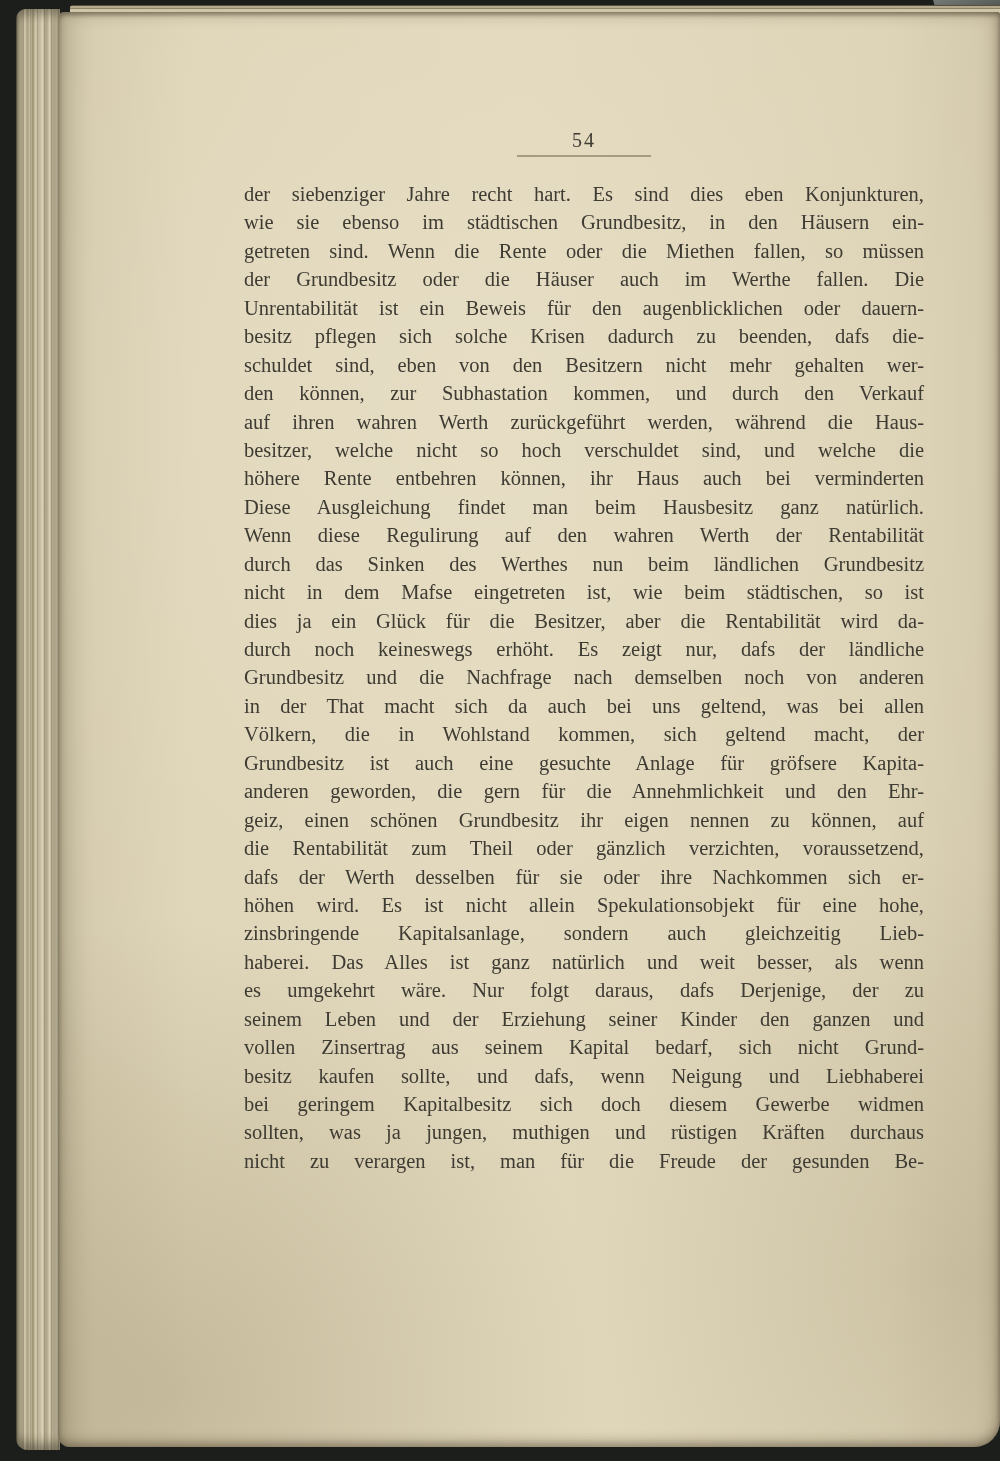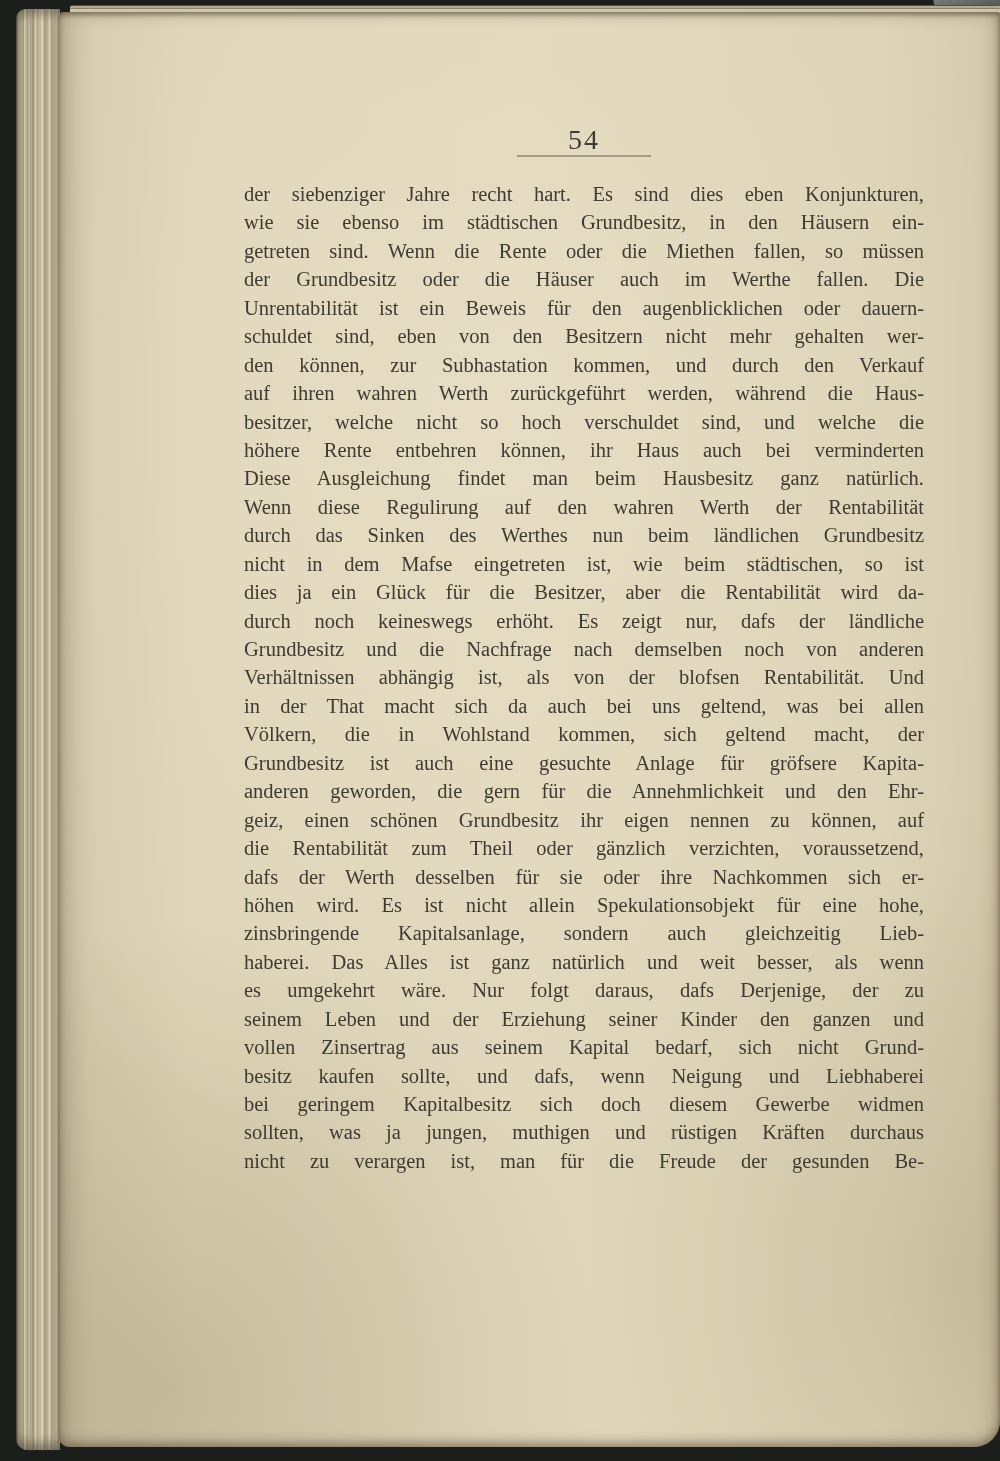--- a/index.html
+++ b/index.html
@@ -86,21 +86,21 @@
   
   .page-number-block {
     position: absolute;
     left: 244px;
     top: 128px;
     width: 680px;
     text-align: center;
     color: #3e3b33;
   }
   .page-number {
-    font-size: 28px;
+    font-size: 20px;
     line-height: 24px;
     letter-spacing: 2px;
   }
   .page-number-rule {
     width: 134px;
     height: 2px;
     margin: 3px auto 0;
     background: #8a8166;
     opacity: 0.7;
   }
@@ -139,33 +139,33 @@
     <div class="page-number">54</div>
     <div class="page-number-rule"></div>
   </div>
 
   <div class="text-block">
       <div class="text-line">der siebenziger Jahre recht hart. Es sind dies eben Konjunkturen,</div>
       <div class="text-line">wie sie ebenso im städtischen Grundbesitz, in den Häusern ein-</div>
       <div class="text-line">getreten sind. Wenn die Rente oder die Miethen fallen, so müssen</div>
       <div class="text-line">der Grundbesitz oder die Häuser auch im Werthe fallen. Die</div>
       <div class="text-line">Unrentabilität ist ein Beweis für den augenblicklichen oder dauern-</div>
+      <div class="text-line">besitz pflegen sich solche Krisen dadurch zu beenden, dafs die-</div>
       <div class="text-line">schuldet sind, eben von den Besitzern nicht mehr gehalten wer-</div>
       <div class="text-line">den können, zur Subhastation kommen, und durch den Verkauf</div>
       <div class="text-line">auf ihren wahren Werth zurückgeführt werden, während die Haus-</div>
       <div class="text-line">besitzer, welche nicht so hoch verschuldet sind, und welche die</div>
       <div class="text-line">höhere Rente entbehren können, ihr Haus auch bei verminderten</div>
       <div class="text-line">Diese Ausgleichung findet man beim Hausbesitz ganz natürlich.</div>
       <div class="text-line">Wenn diese Regulirung auf den wahren Werth der Rentabilität</div>
       <div class="text-line">durch das Sinken des Werthes nun beim ländlichen Grundbesitz</div>
       <div class="text-line">nicht in dem Mafse eingetreten ist, wie beim städtischen, so ist</div>
       <div class="text-line">dies ja ein Glück für die Besitzer, aber die Rentabilität wird da-</div>
       <div class="text-line">durch noch keineswegs erhöht. Es zeigt nur, dafs der ländliche</div>
       <div class="text-line">Grundbesitz und die Nachfrage nach demselben noch von anderen</div>
-      <div class="text-line">Verhältnissen abhängig ist, als von der blofsen Rentabilität. Und</div>
       <div class="text-line">in der That macht sich da auch bei uns geltend, was bei allen</div>
       <div class="text-line">Völkern, die in Wohlstand kommen, sich geltend macht, der</div>
       <div class="text-line">Grundbesitz ist auch eine gesuchte Anlage für gröfsere Kapita-</div>
       <div class="text-line">anderen geworden, die gern für die Annehmlichkeit und den Ehr-</div>
       <div class="text-line">geiz, einen schönen Grundbesitz ihr eigen nennen zu können, auf</div>
       <div class="text-line">die Rentabilität zum Theil oder gänzlich verzichten, voraussetzend,</div>
       <div class="text-line">dafs der Werth desselben für sie oder ihre Nachkommen sich er-</div>
       <div class="text-line">höhen wird. Es ist nicht allein Spekulationsobjekt für eine hohe,</div>
       <div class="text-line">zinsbringende Kapitalsanlage, sondern auch gleichzeitig Lieb-</div>
       <div class="text-line">haberei. Das Alles ist ganz natürlich und weit besser, als wenn</div>

